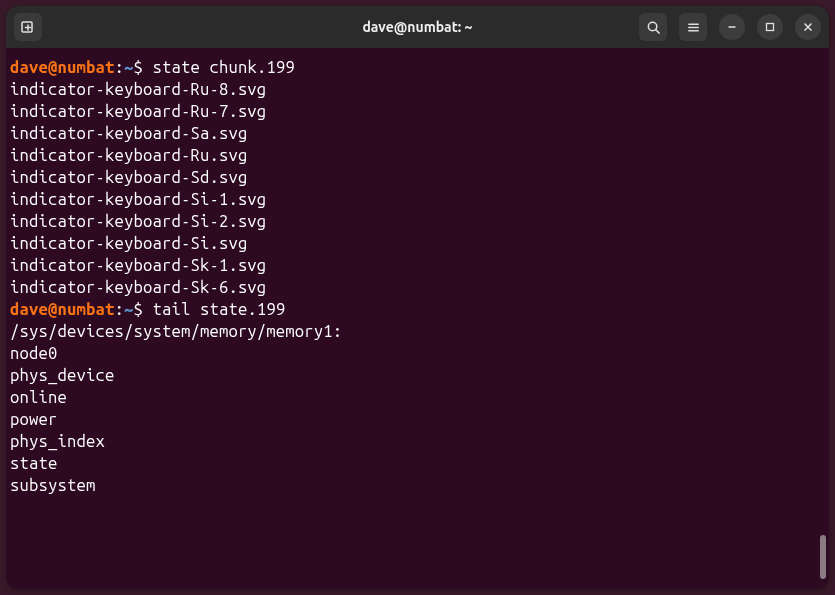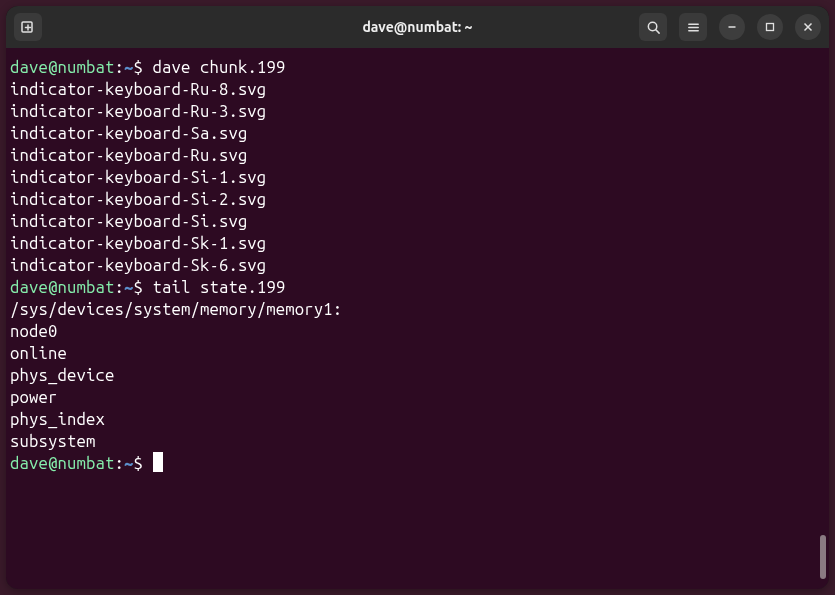--- a/index.html
+++ b/index.html
@@ -107,22 +107,22 @@
       overflow-y: auto;
       position: relative;
       letter-spacing: 0.15px;
     }
     
     .line {
       white-space: pre;
     }
     
     .prompt-user {
-      color: #86efac;
-      font-weight: normal;
+      color: #f97316;
+      font-weight: bold;
     }
     
     .prompt-colon {
       color: #ffffff;
     }
     
     .prompt-path {
       color: #5b8fcb;
       font-weight: bold;
     }
@@ -198,36 +198,37 @@
         <button class="window-btn">
           <svg viewBox="0 0 10 10" fill="none" stroke="currentColor" stroke-width="1.5">
             <path d="M1.5 1.5 L8.5 8.5 M8.5 1.5 L1.5 8.5"></path>
           </svg>
         </button>
       </div>
     </div>
   </div>
 
   <div class="terminal-body">
-    <div class="line"><span class="prompt-user">dave@numbat</span><span class="prompt-colon">:</span><span class="prompt-path">~</span><span class="prompt-dollar">$</span><span class="command"> dave chunk.199</span></div>
+    <div class="line"><span class="prompt-user">dave@numbat</span><span class="prompt-colon">:</span><span class="prompt-path">~</span><span class="prompt-dollar">$</span><span class="command"> state chunk.199</span></div>
     <div class="line output">indicator-keyboard-Ru-8.svg</div>
-    <div class="line output">indicator-keyboard-Ru-3.svg</div>
+    <div class="line output">indicator-keyboard-Ru-7.svg</div>
     <div class="line output">indicator-keyboard-Sa.svg</div>
     <div class="line output">indicator-keyboard-Ru.svg</div>
+    <div class="line output">indicator-keyboard-Sd.svg</div>
     <div class="line output">indicator-keyboard-Si-1.svg</div>
     <div class="line output">indicator-keyboard-Si-2.svg</div>
     <div class="line output">indicator-keyboard-Si.svg</div>
     <div class="line output">indicator-keyboard-Sk-1.svg</div>
     <div class="line output">indicator-keyboard-Sk-6.svg</div>
     <div class="line"><span class="prompt-user">dave@numbat</span><span class="prompt-colon">:</span><span class="prompt-path">~</span><span class="prompt-dollar">$</span><span class="command"> tail state.199</span></div>
     <div class="line output"></div>
     <div class="line output">/sys/devices/system/memory/memory1:</div>
     <div class="line output">node0</div>
+    <div class="line output">phys_device</div>
     <div class="line output">online</div>
-    <div class="line output">phys_device</div>
     <div class="line output">power</div>
     <div class="line output">phys_index</div>
+    <div class="line output">state</div>
     <div class="line output">subsystem</div>
-    <div class="line"><span class="prompt-user">dave@numbat</span><span class="prompt-colon">:</span><span class="prompt-path">~</span><span class="prompt-dollar">$</span><span> </span><span class="cursor"></span></div>
 
     <div class="scrollbar"></div>
   </div>
 </div>
 
 </body></html>

